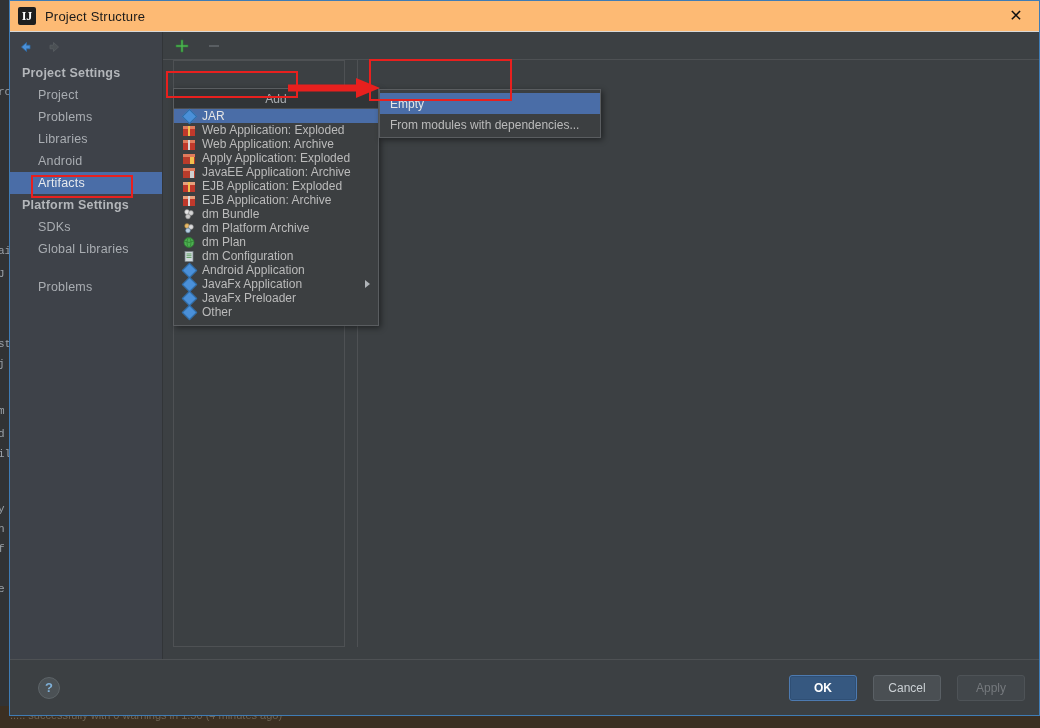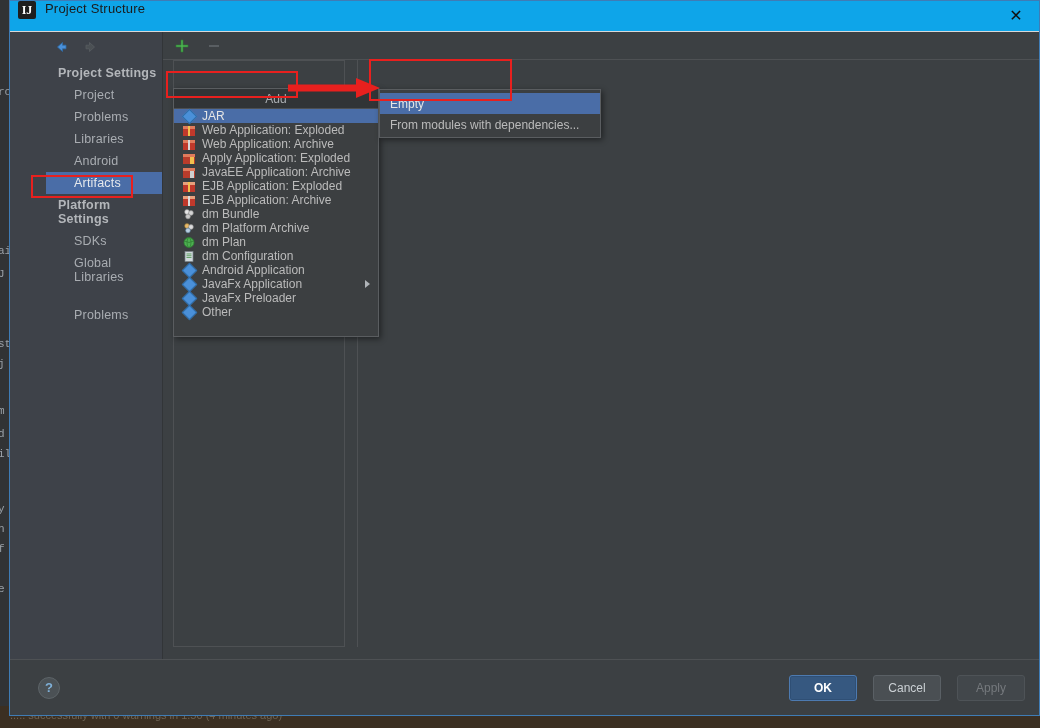--- a/index.html
+++ b/index.html
@@ -45,22 +45,22 @@
 
   
   #dialog {
     position: absolute; left: 9px; top: 0px;
     width: 1031px; height: 716px;
     background: #3c4043;
     border: 1px solid #3f7cb5;
     display: flex; flex-direction: column;
   }
   #titlebar {
-    height: 48px; background: #0ea5e9;
-    display: flex; 
+    height: 48px; background: #fdba74;
+    display: flex; align-items: center;
     flex: 0 0 30px;
     border-bottom: 1px solid #d8d8d8;
   }
   .title-icon {
     width: 18px; height: 18px; margin-left: 8px; margin-right: 9px;
     background: #1e1e1e; border-radius: 2px;
     display: flex; align-items: center; justify-content: center;
     color: #ffffff; font-size: 12px; font-weight: bold;
     font-family: "Liberation Serif", serif;
   }
@@ -74,21 +74,20 @@
 
   
   #dialog-body { flex: 1; display: flex; position: relative; }
 
   
   #sidebar {
     width: 153px; flex: 0 0 153px;
     background: #3e4249;
     border-right: 1px solid #323538;
     position: relative;
-    padding-left: 36px;
   }
   .nav-bar { height: 30px; display: flex; align-items: center; padding-left: 6px; gap: 12px; }
   .nav-arrow { width: 18px; height: 18px; display:flex; align-items:center; justify-content:center; }
   .nav-arrow svg { display:block; }
   .side-section {
     font-size: 12.5px; color: #b3b6ba; font-weight: bold;
     padding: 4px 0 4px 12px; letter-spacing: .2px;
   }
   .side-item {
     font-size: 12.5px; color: #a9adb2;
@@ -145,21 +144,21 @@
   .dlg-btn.disabled { color: #75797d; border-color: #4e5357; background: #42474b; }
 
   
   #add-menu {
     position: absolute; left: 163px; top: 56px;
     width: 206px;
     background: #3c3f41;
     border: 1px solid #5a5d60;
     box-shadow: 2px 2px 6px rgba(0,0,0,.45);
     z-index: 40;
-    padding-bottom: 17px;
+    padding-bottom: 6px;
   }
   .menu-title {
     height: 20px; line-height: 20px; text-align: center;
     font-size: 12px; color: #a8acb0; background: #313436;
     border-bottom: 1px solid #4c4f52;
   }
   .menu-item {
     height: 14px; display: flex; align-items: center;
     font-size: 12px; color: #bbbbbb; padding-left: 6px;
     position: relative;

